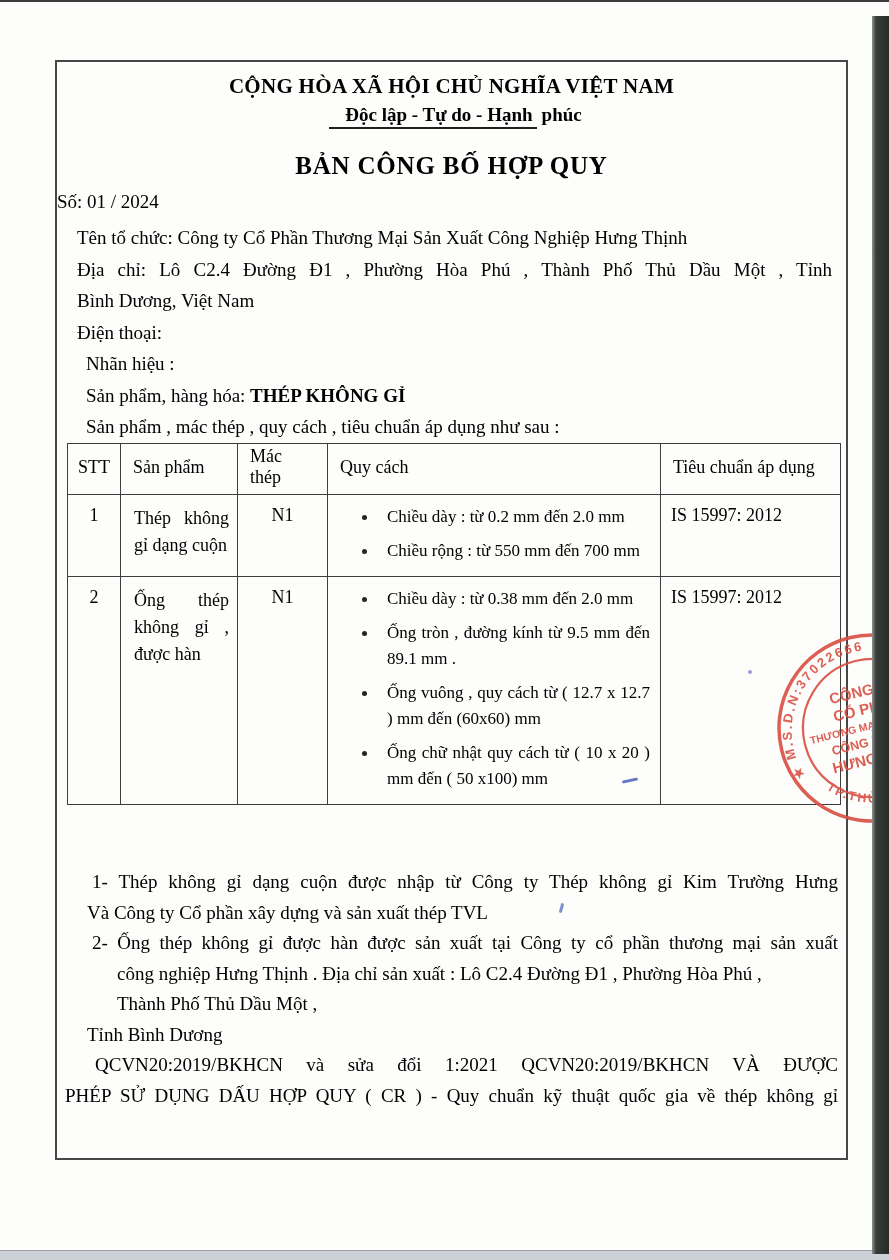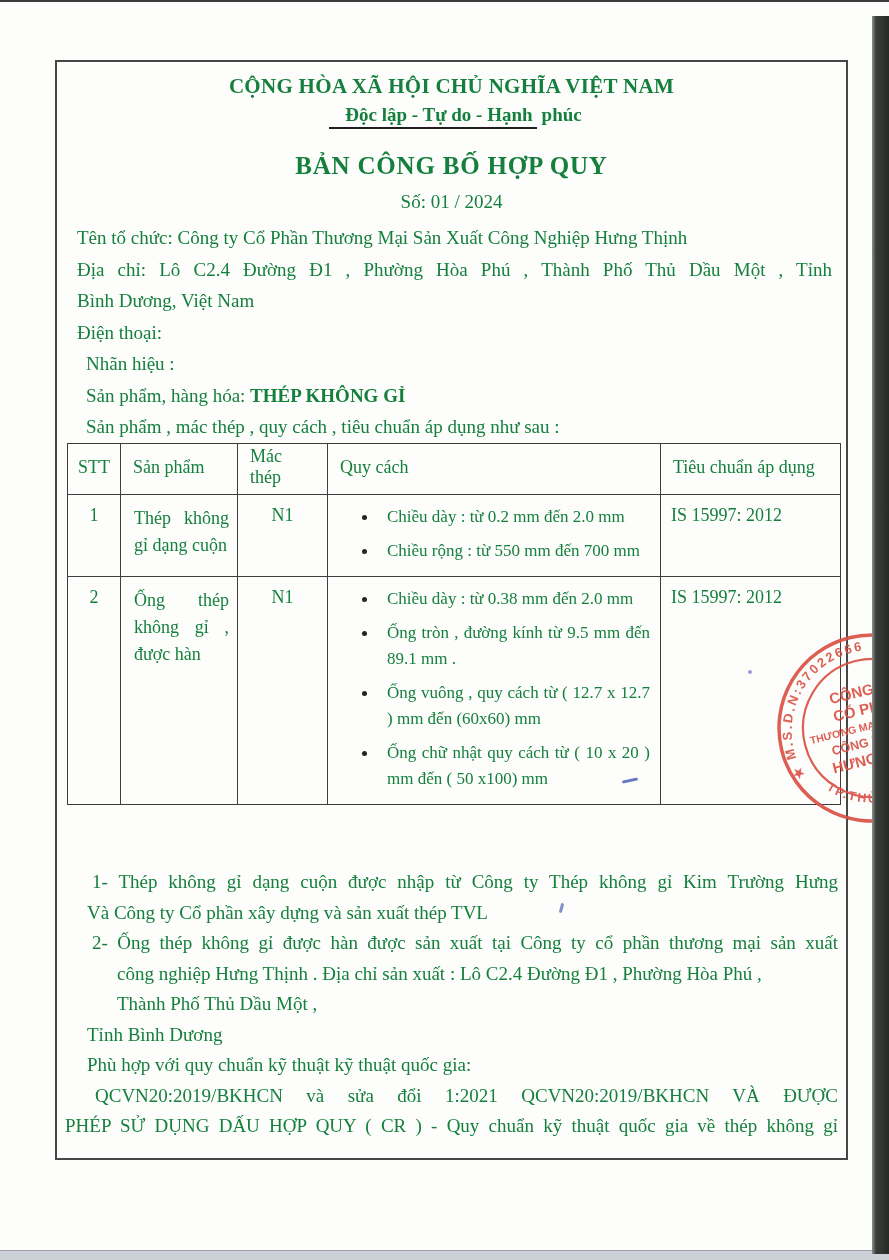--- a/index.html
+++ b/index.html
@@ -1,42 +1,42 @@
 <!DOCTYPE html>
 <html><head>
 <meta charset="utf-8">
 <style>
   * { margin:0; padding:0; box-sizing:border-box; }
   html,body { background:#ffffff; }
   .scan {
     position:relative; width:889px; height:1260px;
     background:#fdfdfb; overflow:hidden;
     font-family:"Liberation Serif","DejaVu Serif",serif;
-    color:#15803d;
+    color:#000000;
   }
   
   .edge-top { position:absolute; left:0; top:0; width:889px; height:2px; background:#3c3c3c; z-index:4; }
   .edge-right { position:absolute; left:872px; top:16px; width:17px; height:1238px; z-index:5;
     background:linear-gradient(to right,#8d908c 0,#3a3e3a 4px,#262a26 100%); }
   .edge-bottom { position:absolute; left:0; top:1250px; width:889px; height:10px;
     background:#ccd1d7; border-top:1px solid #9aa0a6; z-index:4; }
 
   
   .sheet { position:absolute; left:55px; top:60px; width:793px; height:1100px;
     border:2px solid #474747; z-index:1; }
 
   .nat { position:absolute; top:12px; left:0; right:0; text-align:center;
     font-size:21px; font-weight:bold; letter-spacing:.3px; }
   .motto { position:absolute; top:42px; left:8px; right:0; text-align:center;
     font-size:19px; font-weight:bold; }
   .motto .u { border-bottom:2px solid #1f1f1f; padding:0 4px 2px 16px; }
   .motto .tail { margin-left:5px; }
   .title { position:absolute; top:90px; left:0; right:0; text-align:center;
     font-size:25px; font-weight:bold; letter-spacing:.8px; }
-  .num { position:absolute; top:129px; left:0; right:0; text-align:center; font-size:19px; }
+  .num { position:absolute; top:129px; left:0; right:0; text-align:left; font-size:19px; }
 
   .info { position:absolute; top:160px; left:20px; right:14px; font-size:19px; }
   .info > div { line-height:31.5px; }
   .ind { padding-left:9px; }
   .stretch { text-align:justify; text-align-last:justify; }
   .b700 { font-weight:bold; }
 
   
   table.spec { position:absolute; top:381px; left:10px; width:773px;
     border-collapse:collapse; table-layout:fixed; font-size:18px; }
@@ -166,21 +166,20 @@
     </tbody>
       </table>
 
     <div class="notes">
       <div class="p27 stretch">1- Thép không gỉ dạng cuộn được nhập từ Công ty Thép không gỉ Kim Trường Hưng</div>
       <div class="p22">Và Công ty Cổ phần xây dựng và sản xuất thép TVL</div>
       <div class="p27 stretch">2- Ống thép không gỉ được hàn được sản xuất tại Công ty cổ phần thương mại sản xuất</div>
       <div class="p52">công nghiệp Hưng Thịnh . Địa chỉ sản xuất : Lô C2.4 Đường Đ1 , Phường Hòa Phú ,</div>
       <div class="p52">Thành Phố Thủ Dầu Một ,</div>
       <div class="p22">Tỉnh Bình Dương</div>
-      <div class="p22">Phù hợp với quy chuẩn kỹ thuật kỹ thuật quốc gia:</div>
       <div class="p30 stretch">QCVN20:2019/BKHCN và sửa đổi 1:2021 QCVN20:2019/BKHCN VÀ ĐƯỢC</div>
       <div class="stretch">PHÉP SỬ DỤNG DẤU HỢP QUY ( CR ) - Quy chuẩn kỹ thuật quốc gia về thép không gỉ</div>
     </div>
 
   </div>
 
   <svg class="stamp" viewBox="0 0 200 200" width="200" height="200">
     <g fill="none" stroke="#d94f43">
       <circle cx="100" cy="100" r="93" stroke-width="3.5"></circle>
       <circle cx="100" cy="100" r="69" stroke-width="2.2"></circle>

